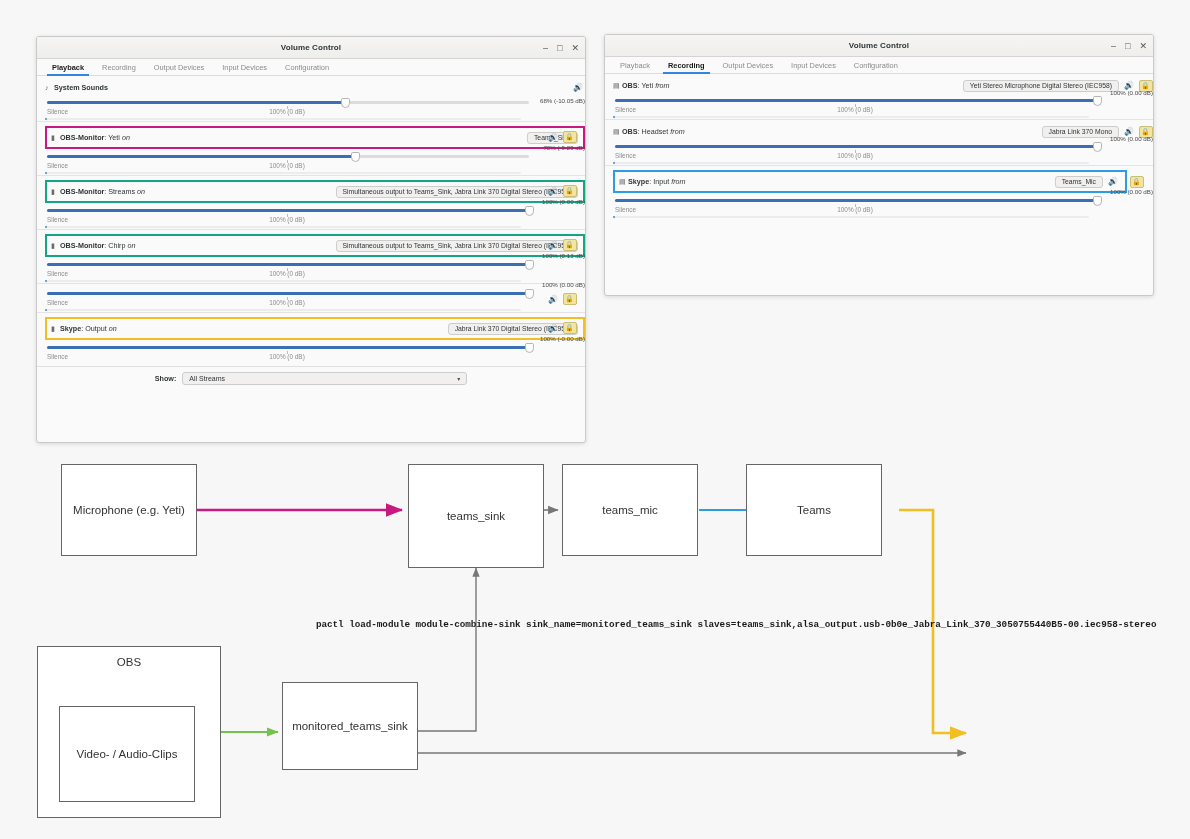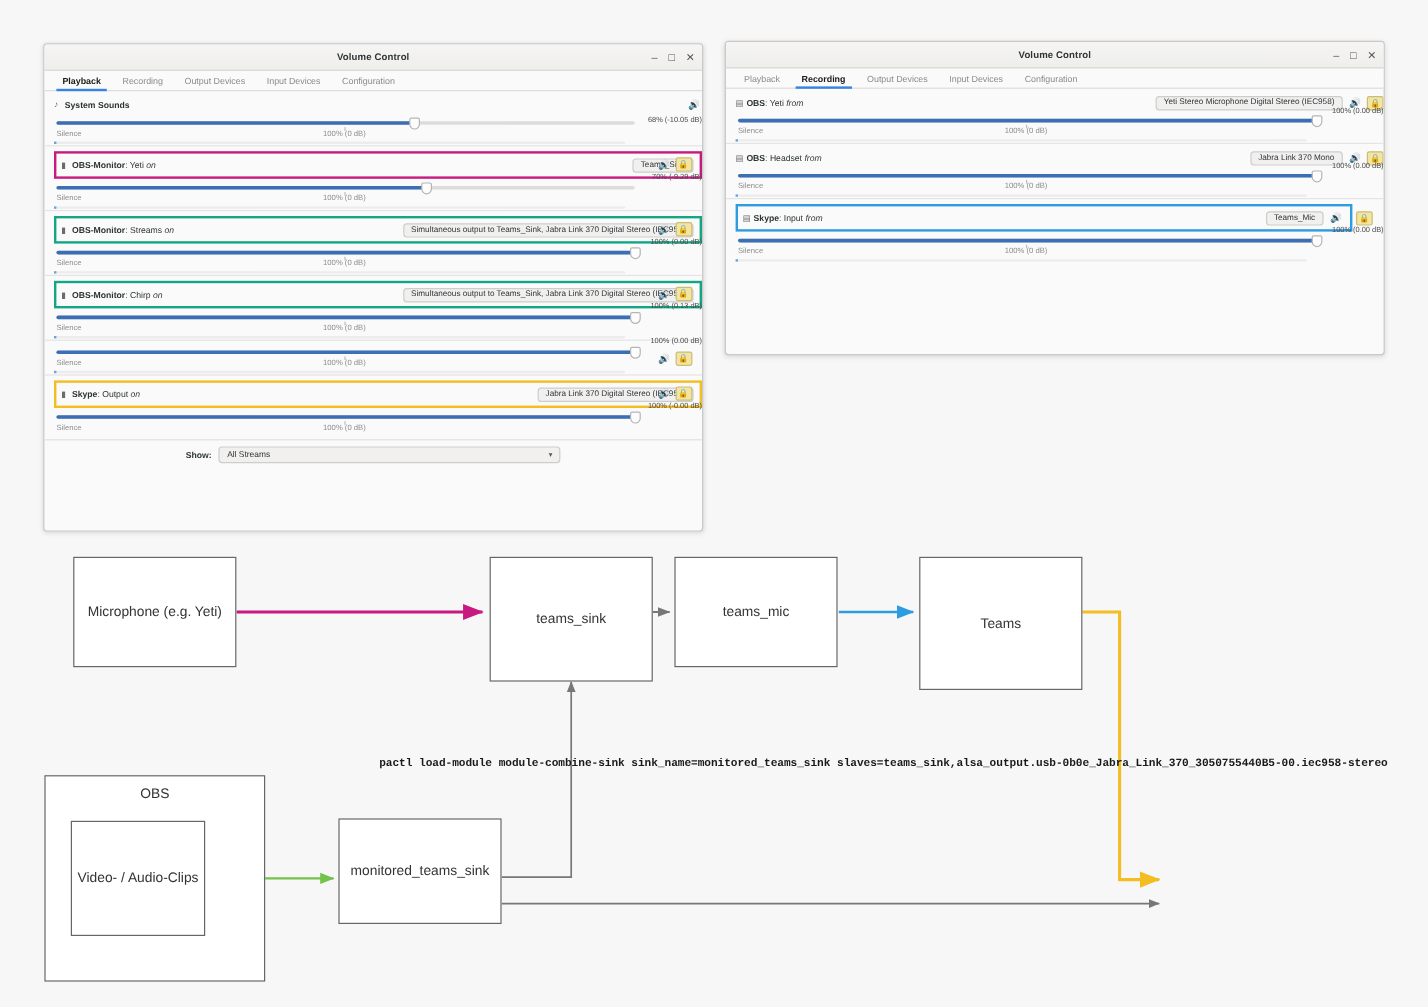--- a/index.html
+++ b/index.html
@@ -463,23 +463,23 @@
     <path d="M418,288 L476,288 L476,125" fill="none" stroke="#777777" stroke-width="1.4" marker-end="url(#ah-gray)"></path>
 
     <path d="M418,310 L966,310" fill="none" stroke="#777777" stroke-width="1.4" marker-end="url(#ah-gray)"></path>
 
     <line x1="197" y1="289" x2="278" y2="289" stroke="#73C24B" stroke-width="1.8" marker-end="url(#ah-green)"></line>
   </svg>
 
   <div class="dbox" style="left:61px;  top:21px;  width:136px; height:92px;">Microphone (e.g. Yeti)</div>
   <div class="dbox" style="left:408px; top:21px;  width:136px; height:104px;">teams_sink</div>
   <div class="dbox" style="left:562px; top:21px;  width:136px; height:92px;">teams_mic</div>
-  <div class="dbox" style="left:766px; top:21px;  width:136px; height:111px;">Teams</div>
+  <div class="dbox" style="left:746px; top:21px;  width:136px; height:92px;">Teams</div>
 
   <div class="dbox obs-outer" style="left:37px; top:203px; width:184px; height:172px;">
     <span class="obs-label">OBS</span>
   </div>
-  <div class="dbox" style="left:59px; top:241px; width:112px; height:96px;">Video- / Audio-Clips</div>
+  <div class="dbox" style="left:59px; top:263px; width:136px; height:96px;">Video- / Audio-Clips</div>
 
   <div class="dbox" style="left:282px; top:239px; width:136px; height:88px;">monitored_teams_sink</div>
 
-  <div class="cmdtext" style="left:316px; top:187px;">pactl load-module module-combine-sink sink_name=monitored_teams_sink slaves=teams_sink,alsa_output.usb-0b0e_Jabra_Link_370_3050755440B5-00.iec958-stereo</div>
+  <div class="cmdtext" style="left:316px; top:176px;">pactl load-module module-combine-sink sink_name=monitored_teams_sink slaves=teams_sink,alsa_output.usb-0b0e_Jabra_Link_370_3050755440B5-00.iec958-stereo</div>
 </div>
 
 </body></html>

